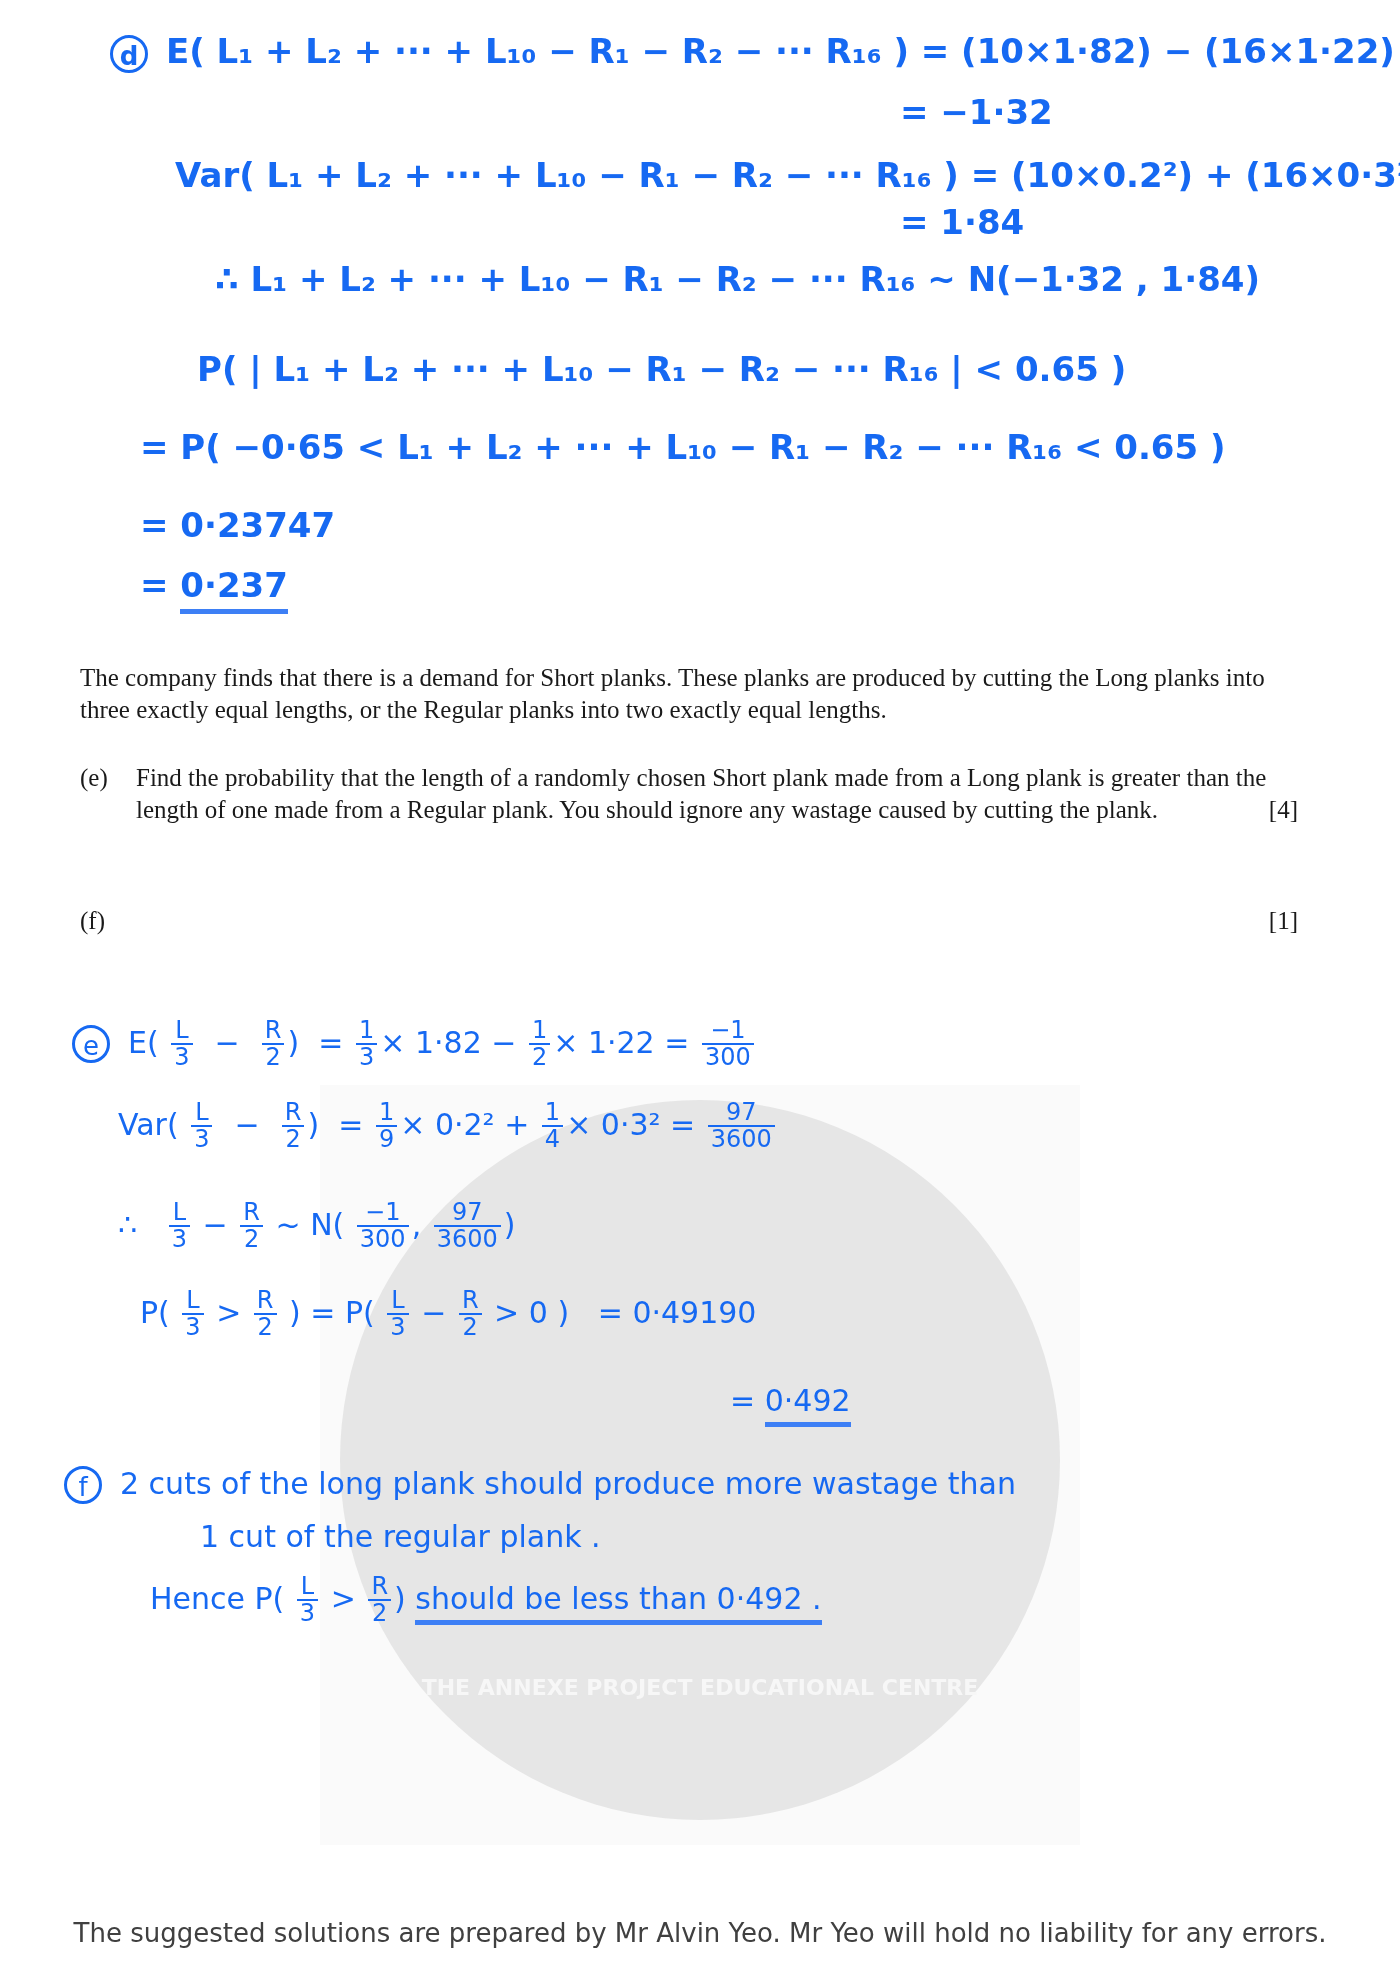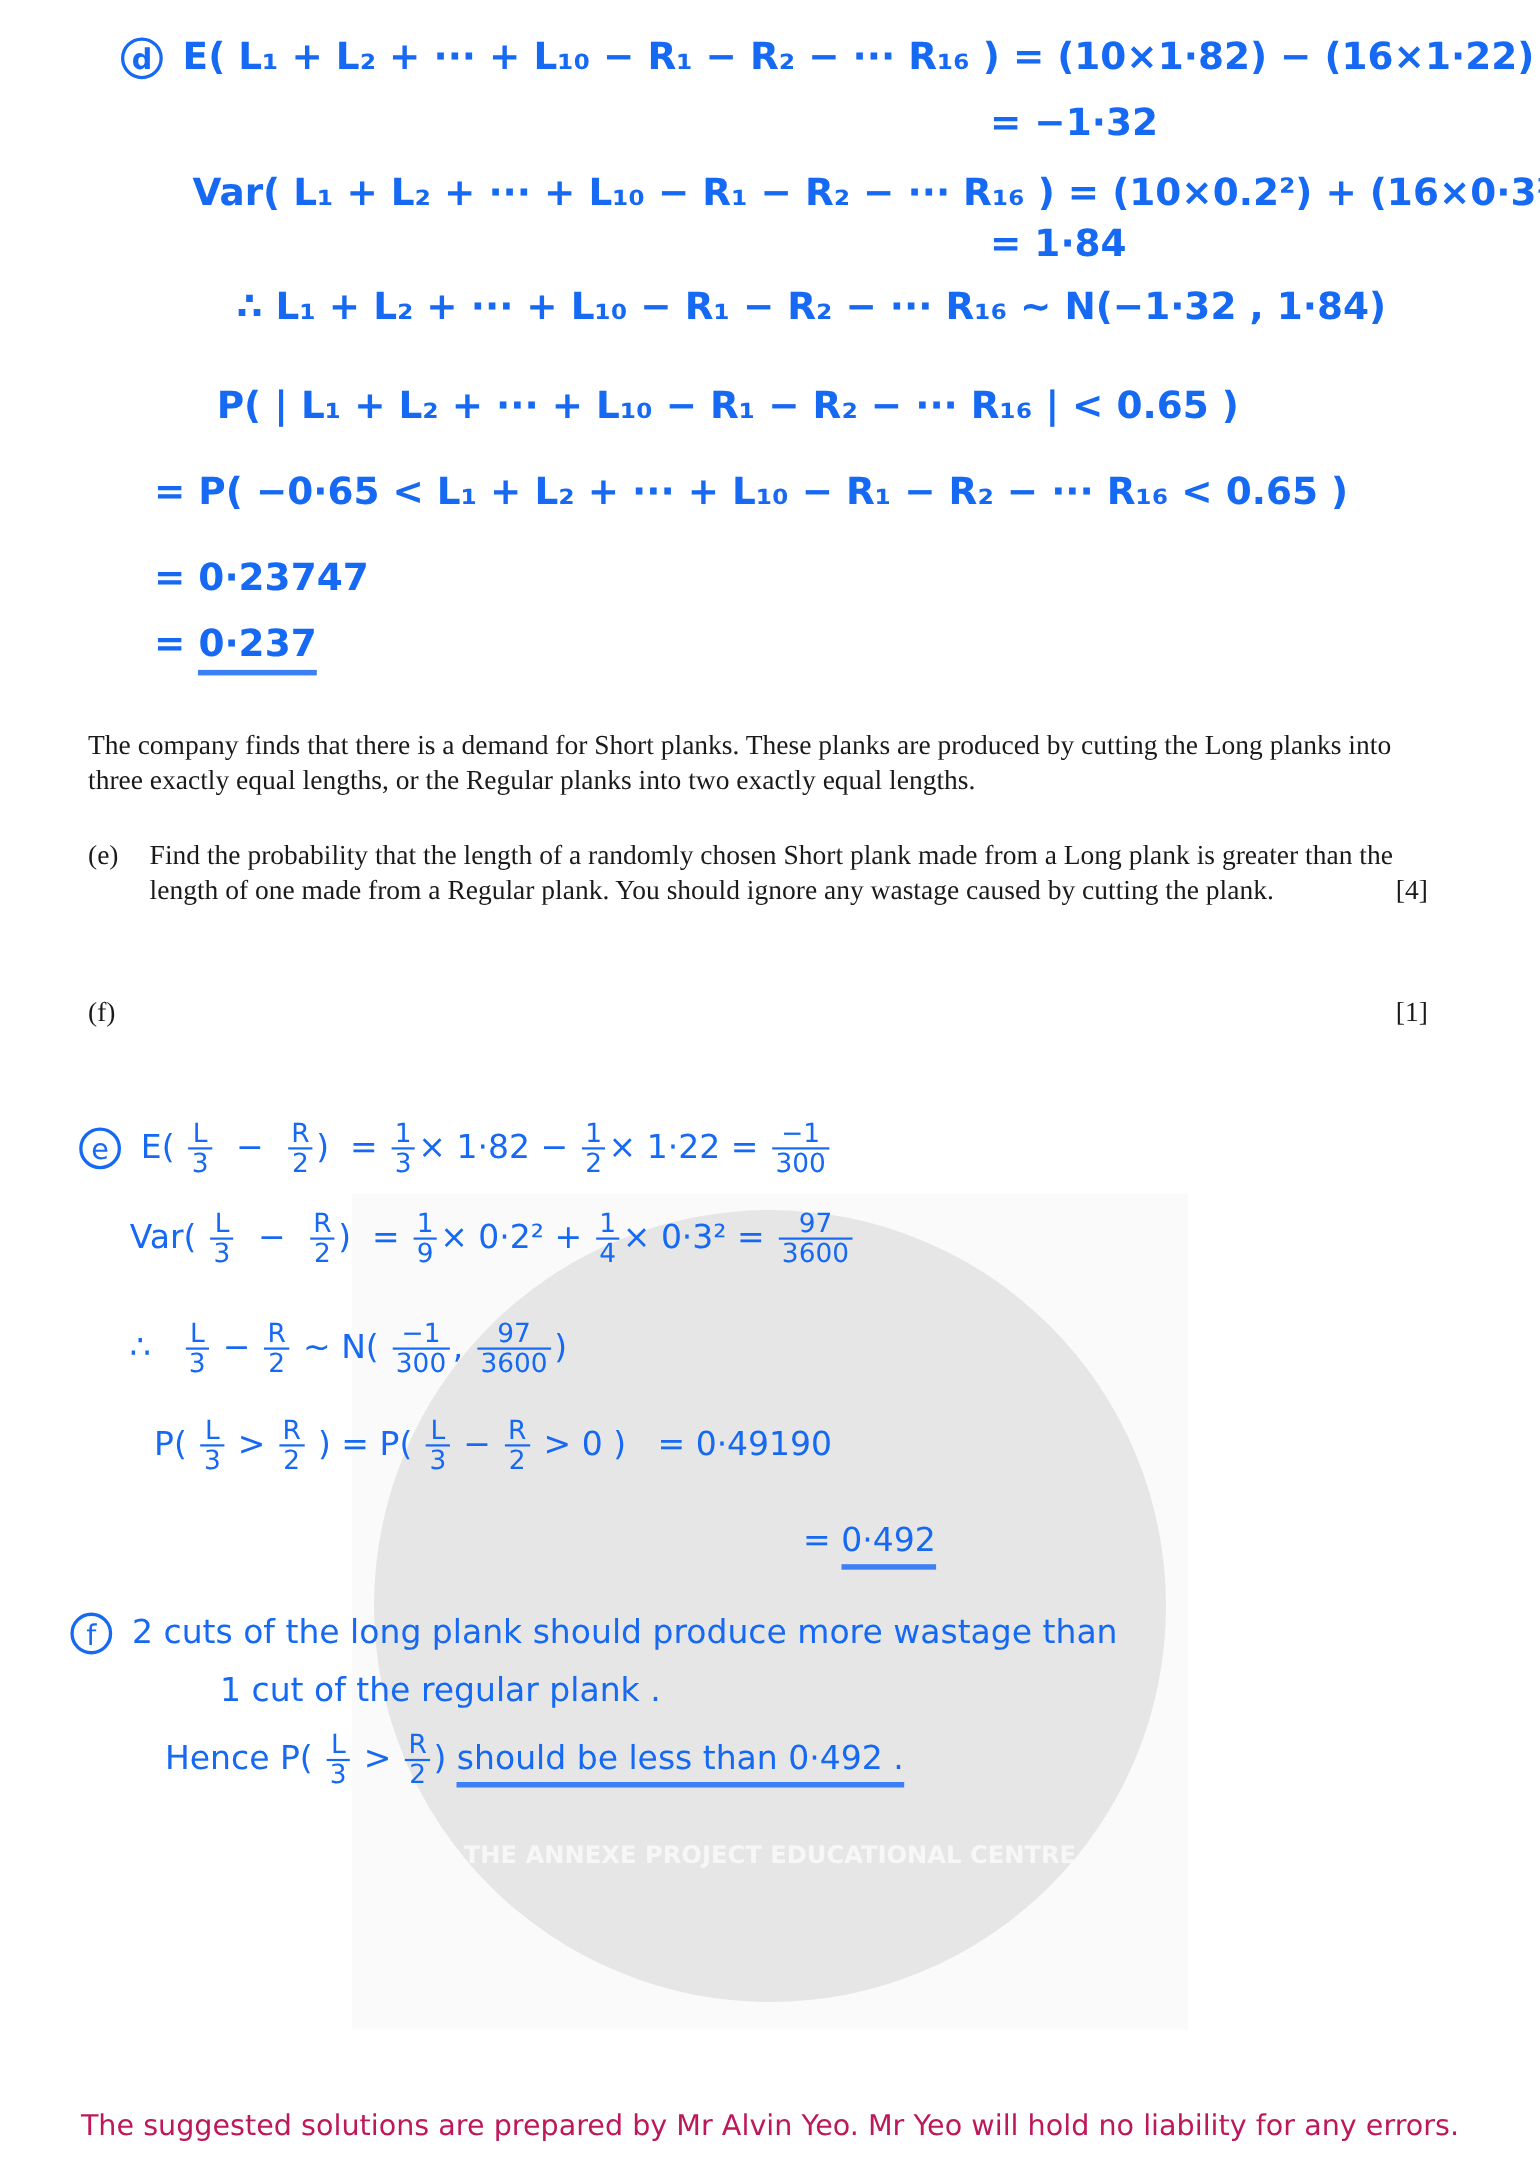--- a/index.html
+++ b/index.html
@@ -27,21 +27,21 @@
   .marks { float: right; }
 
   .watermark {
     position: absolute; left: 320px; top: 1085px; width: 760px; height: 760px;
   }
   .wm-bg { position: absolute; left: 0; top: 0; width: 760px; height: 760px; background: #fafafa; }
   .wm-circle { position: absolute; left: 20px; top: 15px; width: 720px; height: 720px; border-radius: 50%; background: #e6e6e6; }
   .wm-letters { position: absolute; left: 90px; top: 150px; font-family: "DejaVu Sans", sans-serif; font-size: 430px; font-weight: bold; color: #f4f4f4; letter-spacing: -40px; line-height: 1; }
   .wm-caption { position: absolute; left: 0; width: 760px; top: 590px; text-align: center; font-family: "DejaVu Sans", sans-serif; font-weight: bold; font-size: 22px; color: #f7f7f7; }
 
-  .footer { position: absolute; left: 0; width: 1400px; top: 1918px; text-align: center; font-family: "DejaVu Sans", sans-serif; font-size: 26px; color: #be185d; }
+  .footer { position: absolute; left: 0; width: 1400px; top: 1918px; text-align: center; font-family: "DejaVu Sans", sans-serif; font-size: 26px; color: #404040; }
 </style>
 </head>
 <body>
 
 <div class="watermark">
   <div class="wm-bg"></div>
   <div class="wm-circle"></div>
   <div class="wm-caption">THE ANNEXE PROJECT EDUCATIONAL CENTRE</div>
 </div>
 

